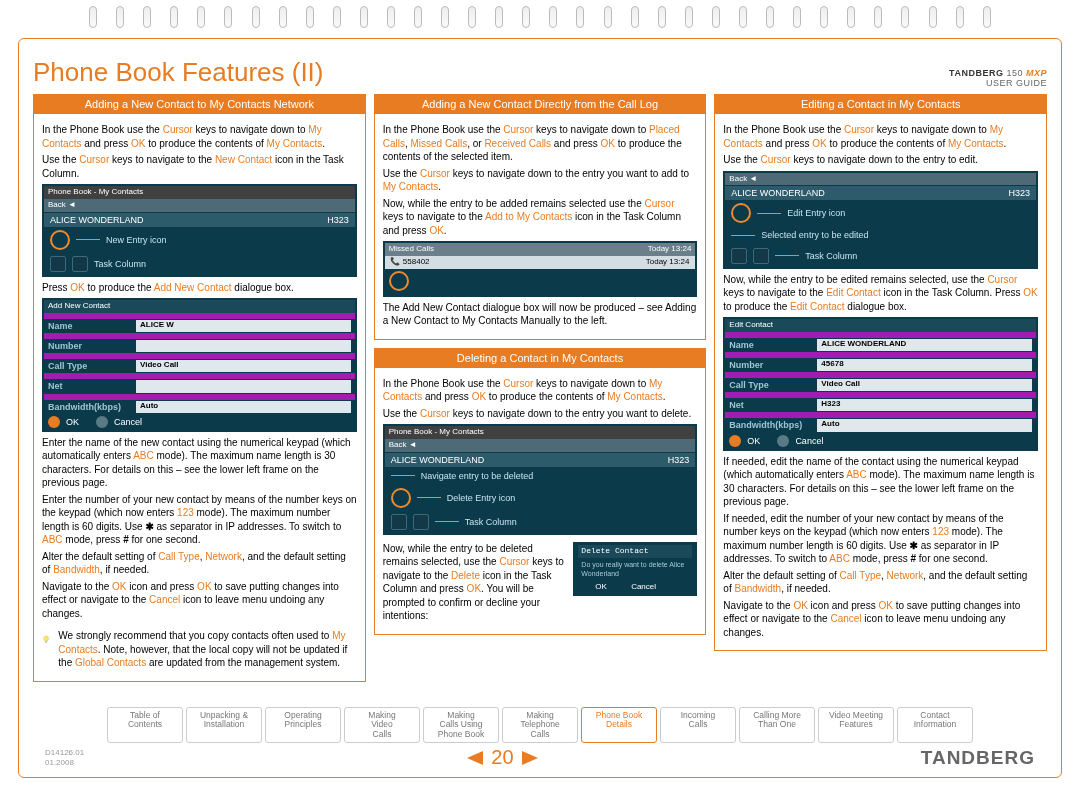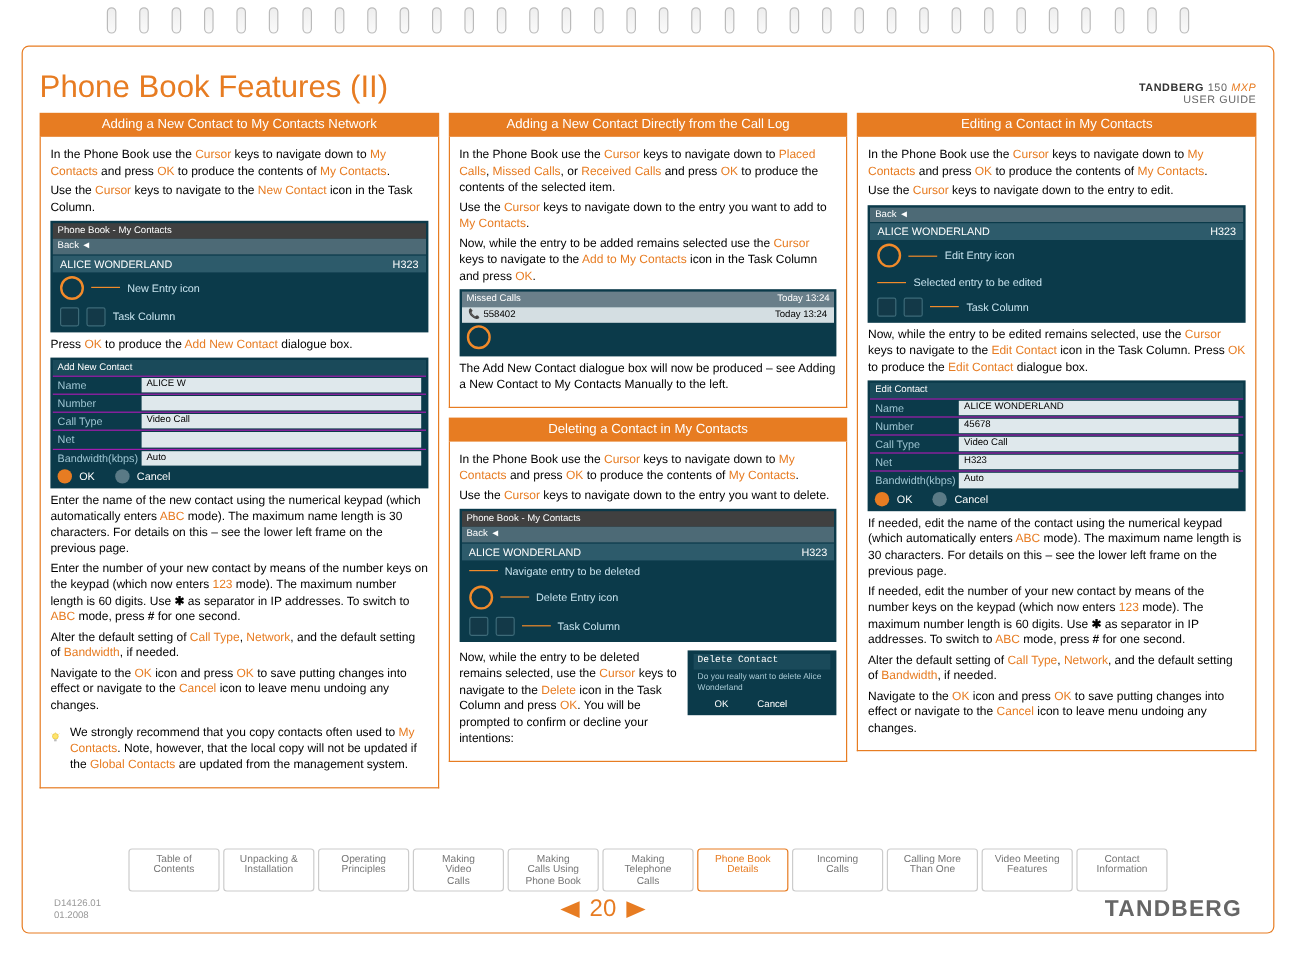--- a/index.html
+++ b/index.html
@@ -5,38 +5,38 @@
 * { box-sizing: border-box; margin: 0; padding: 0; }
 body { font-family: Arial, Helvetica, sans-serif; background: #fff; width: 1080px; }
 .page { width: 1080px; height: 811px; position: relative; background: #fff; padding: 20px 18px 0; }
 .spiral { position: absolute; top: 6px; left: 0; width: 100%; height: 28px; display: flex; justify-content: space-evenly; padding: 0 70px; }
 .spiral span { width: 8px; height: 22px; border: 1px solid #bbb; border-radius: 4px; background: linear-gradient(#eee,#fafafa); }
 .frame { border: 1.5px solid #e77c22; border-radius: 6px; width: 100%; height: 740px; position: relative; padding: 18px 14px 48px; margin-top: 18px; }
 .title-row { display: flex; justify-content: space-between; align-items: flex-end; margin-bottom: 6px; }
 .title { color: #e77c22; font-size: 26px; font-weight: normal; }
 .prod { text-align: right; font-size: 9px; color: #666; letter-spacing: .5px; }
 .prod b { color: #333; }
-.prod .mxp { color: #e77c22; font-style: italic; font-weight: normal; }
+.prod .mxp { color: #e77c22; font-style: italic; font-weight: bold; }
 .cols { display: flex; gap: 8px; }
 .col { flex: 1; }
 .section-h { background: #e77c22; color: #fff; font-size: 11px; padding: 4px 8px; text-align: center; }
 .section-body { border: 1px solid #e77c22; border-top: none; padding: 6px 8px 8px; font-size: 10px; line-height: 1.35; color: #000; }
 .section-body p { margin: 3px 0; }
 .o { color: #e77c22; }
 .shot { background: #0b3a4a; margin: 4px 0; padding: 2px; font-size: 9px; color: #fff; }
 .shot .bar { background: #404040; padding: 1px 4px; font-size: 8px; }
 .shot .row { background: #2d5b6b; padding: 1px 6px; margin-top: 1px; display: flex; justify-content: space-between; }
 .shot .task { display: flex; align-items: center; gap: 6px; padding: 3px 6px; }
 .shot .icon { width: 16px; height: 16px; background: #133948; border: 1px solid #3d6a78; border-radius: 2px; display: inline-block; }
 .shot .lbl { color: #c7e3ee; font-size: 9px; }
 .circle { border: 2px solid #f18a2a; border-radius: 50%; width: 20px; height: 20px; display: inline-block; }
 .arrow-line { border-top: 1px solid #f18a2a; display: inline-block; width: 24px; vertical-align: middle; }
 .form-shot { background: #0b3a4a; color: #fff; font-size: 9px; padding: 2px; margin: 4px 0; }
 .form-shot .hdr { background: #1a4a5a; padding: 1px 4px; font-size: 8px; }
-.form-shot .frow { display: flex; padding: 1px 4px; gap: 6px; border-top: 1px solid #a21caf; }
+.form-shot .frow { display: flex; padding: 1px 4px; gap: 24px; border-top: 6px solid #a21caf; font-weight: bold; }
 .form-shot .fl { width: 64px; color: #9ec5d2; }
 .form-shot .fv { background: #dfe8ec; color: #000; padding: 0 4px; flex: 1; font-size: 8px; }
 .form-shot .btns { display: flex; gap: 6px; padding: 2px 4px; align-items: center; }
 .form-shot .bok { width: 12px; height: 12px; border-radius: 50%; background: #e77c22; }
 .form-shot .bc { width: 12px; height: 12px; border-radius: 50%; background: #5a7a86; }
 .tip { display: flex; gap: 8px; margin-top: 6px; font-size: 10px; line-height: 1.35; }
 .bulb { width: 24px; height: 28px; }
 .gap { height: 8px; }
 .footer { position: absolute; bottom: 4px; left: 0; width: 100%; }
 .nav { display: flex; justify-content: center; gap: 3px; padding: 0 20px; margin-bottom: 3px; }

